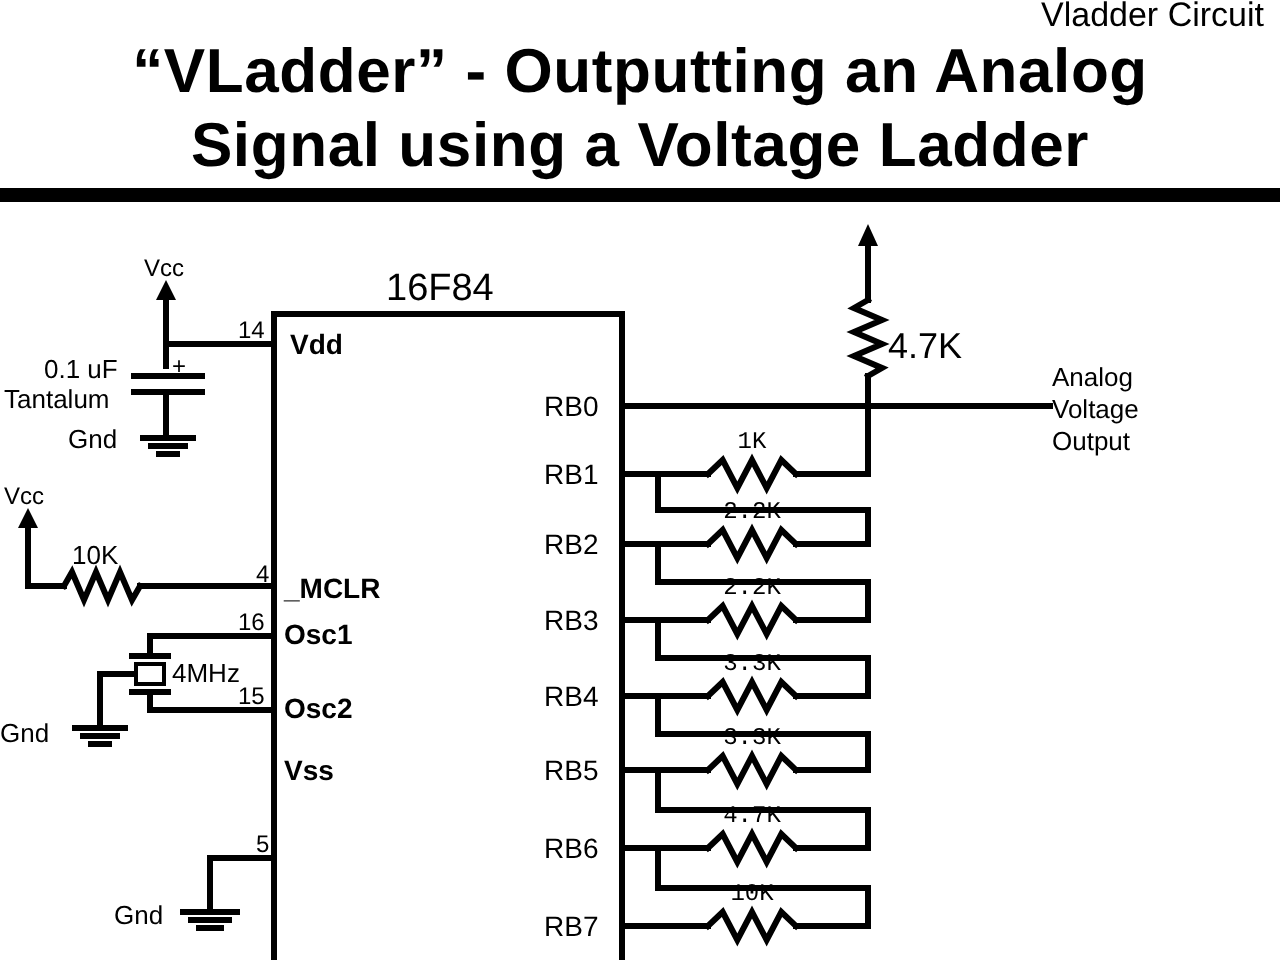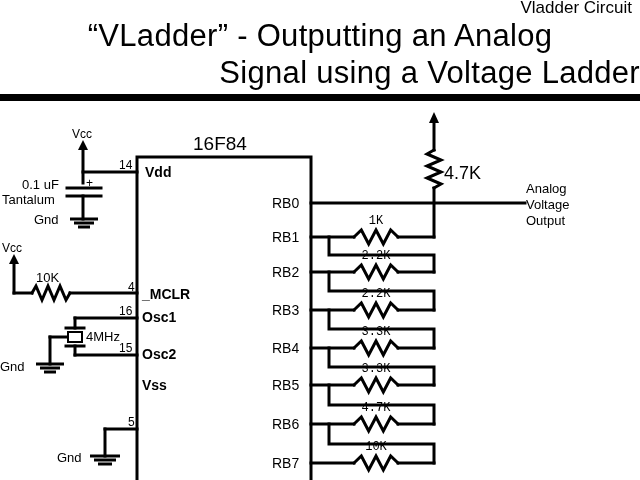--- a/index.html
+++ b/index.html
@@ -1,20 +1,20 @@
 <!DOCTYPE html>
 <html><head>
 <meta charset="utf-8">
 <style>
   html, body { margin: 0; padding: 0; background: #ffffff; }
   body { width: 640px; height: 480px; position: relative; overflow: hidden; font-family: "Liberation Sans", sans-serif; color: #000; }
   .corner-title { position: absolute; right: 8px; top: -2px; font-size: 17px; }
-  .title { position: absolute; left: 0; width: 640px; text-align: center; font-weight: normal; font-size: 31px; letter-spacing: 0.3px; }
+  .title { position: absolute; left: 0; width: 640px; text-align: center; font-weight: bold; font-size: 31px; letter-spacing: 0.3px; }
   .t1 { top: 18px; }
-  .t2 { top: 55px; text-align: right; }
+  .t2 { top: 55px; }
   .rule { position: absolute; left: 0; top: 94px; width: 640px; height: 7px; background: #000; }
   svg { position: absolute; left: 0; top: 0; }
   svg text { font-family: "Liberation Sans", sans-serif; fill: #000; }
   .mono { font-family: "Liberation Mono", monospace; }
 </style>
 </head>
 <body>
 
 <div class="corner-title">Vladder Circuit</div>
 <div class="title t1">“VLadder” - Outputting an Analog</div>

